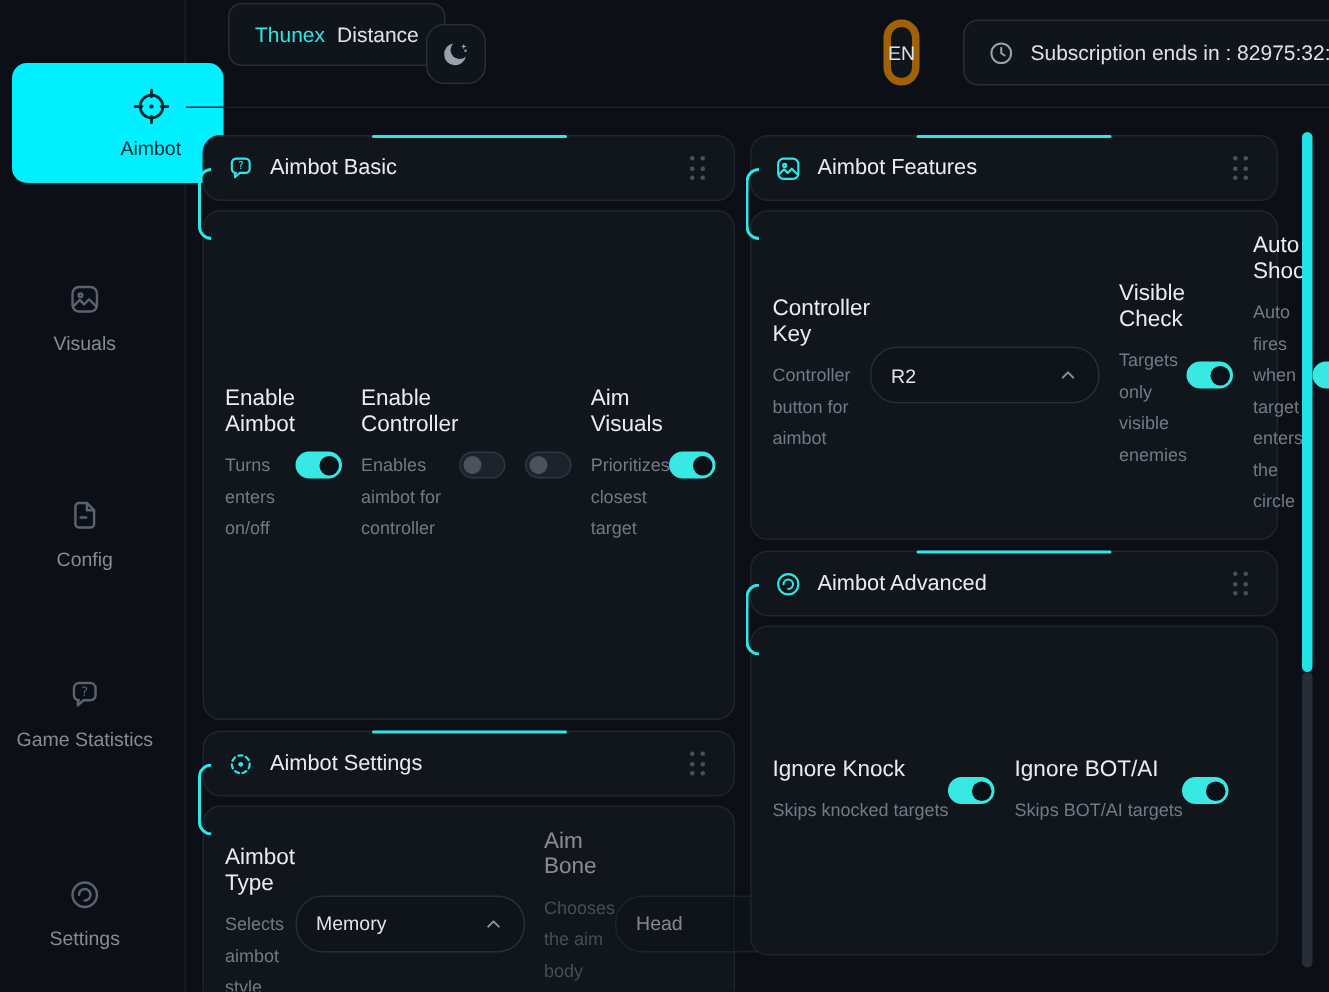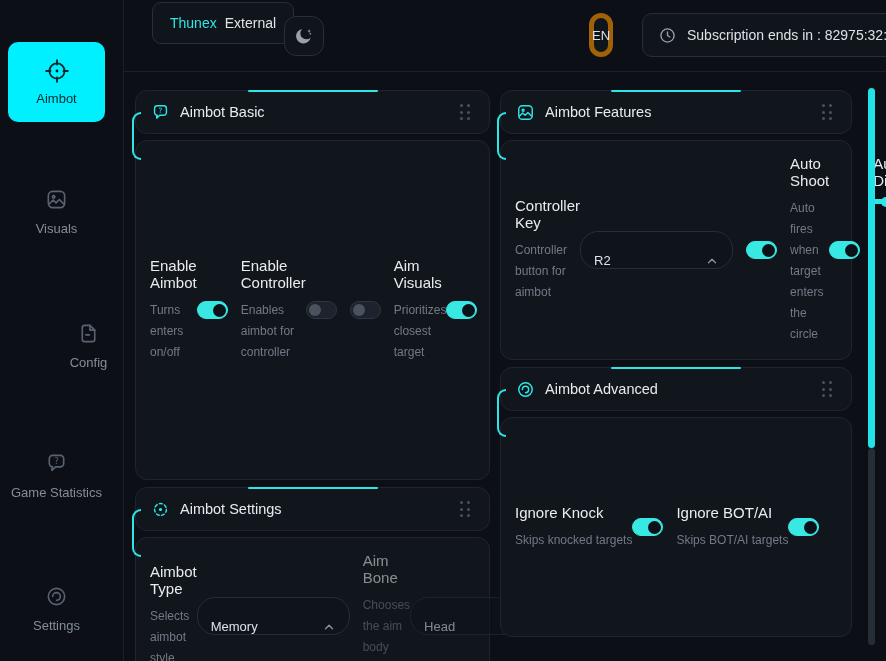--- a/index.html
+++ b/index.html
@@ -6,27 +6,27 @@
   body{
     width:886px;height:661px;position:relative;overflow:hidden;
     background:#0c1016;color:#e8ebee;
     font-family:"Liberation Sans","DejaVu Sans",sans-serif;
     -webkit-font-smoothing:antialiased;
   }
   svg{display:block;}
   
   .sidebar{position:absolute;left:0;top:0;width:123px;height:661px;border-right:1px solid #1b212b;background:#0c1016;}
   .nav-active{position:absolute;left:8px;top:42px;width:97px;height:80px;background:#00f0ff;border-radius:10px;
-    display:flex;flex-direction:column;align-items:center;justify-content:center;gap:7px;color:#0a272d;cursor:pointer;}
+    display:flex;flex-direction:column;align-items:center;justify-content:center;gap:7px;color:#0a272d;cursor:pointer;padding-left:44px;}
   .nav-active .lbl{font-size:13px;color:#0a272d;}
   .nav-item{position:absolute;left:0;width:113px;display:flex;flex-direction:column;align-items:center;gap:10px;cursor:pointer;}
   .nav-item .lbl{font-size:13px;color:#848c97;}
   .nav-item svg{color:#596270;}
   .nav-visuals{top:188px;}
-  .nav-config{top:322px;padding-left:32px;}
+  .nav-config{top:332px;}
   .nav-stats{top:452px;}
   .nav-settings{top:585px;}
   
   .brand-pill{position:absolute;left:152px;top:2px;height:40px;border:1px solid #272e38;background:#10151c;border-radius:9px;
     display:flex;align-items:center;padding:0 17px;gap:8px;font-size:14px;}
   .brand{color:#2ee6e6;}
   .brand-suffix{color:#dfe3e8;}
   .moon-btn{position:absolute;left:284px;top:16px;width:38px;height:38px;border:1px solid #272e38;background:#10151c;border-radius:12px;
     display:flex;align-items:center;justify-content:center;color:#9aa1ab;cursor:pointer;}
   .lang-btn{position:absolute;left:589px;top:13px;width:24px;height:44px;border:5px solid #a16207;background:#10151c;border-radius:20px;
@@ -57,21 +57,21 @@
   .row-desc{font-size:12px;color:#717a86;line-height:1.75;}
   .narrow .row-desc{max-width:200px;}
   .dim{opacity:.55;}
   
   .toggle{width:31px;height:18px;border-radius:10px;background:#1d232c;border:1px solid #2f3641;position:relative;flex-shrink:0;cursor:pointer;box-sizing:border-box;}
   .toggle .knob{position:absolute;top:2px;left:2px;width:12px;height:12px;border-radius:50%;background:#4a525d;}
   .toggle.on{background:#38e8e2;border-color:#38e8e2;}
   .toggle.on .knob{left:15px;background:#0c1118;width:13px;height:13px;top:1.5px;}
   
   .select{width:153px;height:38px;box-sizing:border-box;border:1px solid #272e38;background:#0f141b;border-radius:18px;
-    display:flex;align-items:flex-end;justify-content:space-between;padding:0 13px;font-size:13px;color:#dfe3e8;cursor:pointer;flex-shrink:0;}
+    display:flex;align-items:center;justify-content:space-between;padding:0 13px;font-size:13px;color:#dfe3e8;cursor:pointer;flex-shrink:0;}
   .select .chev{color:#8a919c;}
   
   .row-block{display:block;min-height:64px;}
   .rb-top{display:flex;justify-content:space-between;align-items:baseline;}
   .rb-value{font-size:15px;color:#eef1f3;}
   .slider{margin-top:10px;position:relative;height:5px;border-radius:3px;background:#4d555f;cursor:pointer;}
   .slider-fill{position:relative;height:5px;border-radius:3px;background:#2ee6e6;}
   .slider-knob{position:absolute;right:-5px;top:-2.5px;width:10px;height:10px;border-radius:50%;background:#2ee6e6;cursor:grab;}
   
   .body-basic{min-height:340px;}
@@ -135,21 +135,21 @@
         <circle cx="12" cy="12" r="8.5"></circle>
           <path d="M8 12a4 4 0 1 1 4 4"></path>
       </svg>
     </span>
     <span class="lbl">Settings</span>
   </div>
 </div>
 
 <div class="brand-pill">
   <span class="brand">Thunex</span>
-  <span class="brand-suffix">External</span>
+  <span class="brand-suffix">Distance</span>
 </div>
 
 <div class="moon-btn">
   <span>
     <svg width="22" height="22" viewBox="0 0 24 24" fill="currentColor" stroke="none">
       <path d="M19.2 13.8A8 8 0 1 1 10 4.3a6.6 6.6 0 0 0 9.2 9.5z"></path>
       <path d="M17.6 4.6l.55 1.45L19.6 6.6l-1.45.55-.55 1.45-.55-1.45L15.6 6.6l1.45-.55z"></path>
       <circle cx="18.9" cy="9.6" r="0.9"></circle>
     </svg>
   </span>
@@ -314,20 +314,24 @@
         <div class="select">
           <span>R2</span>
           <span class="chev">
             <svg width="14" height="14" viewBox="0 0 16 16" fill="none" stroke="currentColor" stroke-width="1.6" stroke-linecap="round" stroke-linejoin="round">
                 <polyline points="4,10 8,6 12,10"></polyline>
               </svg>
           </span>
         </div>
       </div>
       <div class="row">
+        <div class="row-text">
+          <div class="row-title">Visible Check</div>
+          <div class="row-desc">Targets only visible enemies</div>
+        </div>
         <div class="toggle on">
             <span class="knob"></span>
           </div>
       </div>
       <div class="row narrow" style="min-height:72px;">
         <div class="row-text">
           <div class="row-title">Auto Shoot</div>
           <div class="row-desc">Auto fires when target enters the circle</div>
         </div>
         <div class="toggle on">

